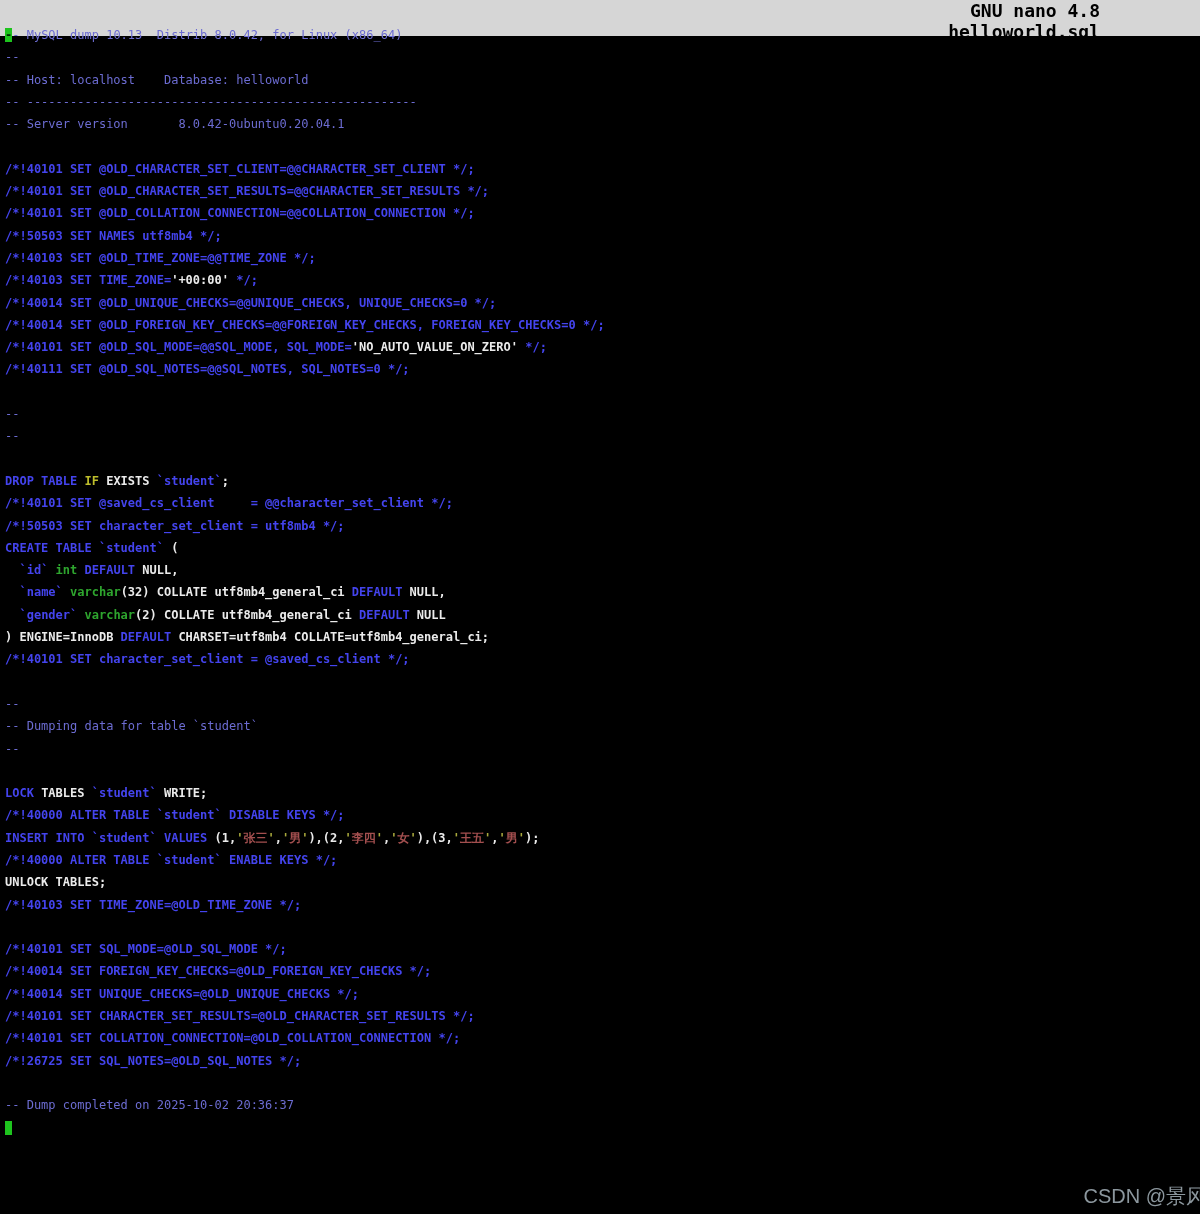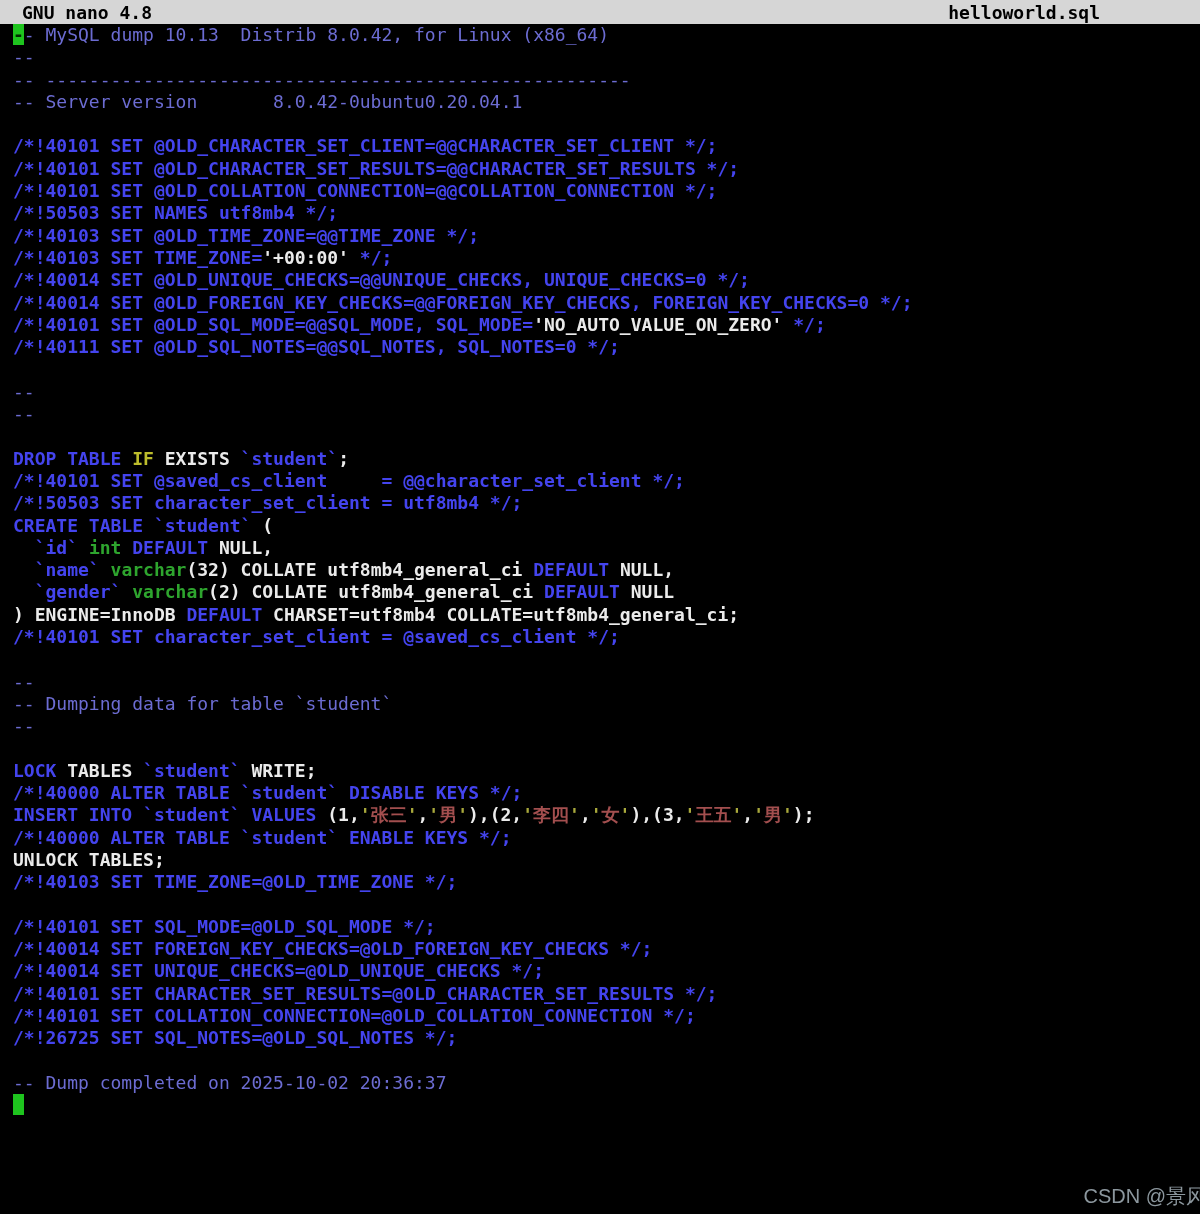--- a/index.html
+++ b/index.html
@@ -12,40 +12,41 @@
     font-family: "DejaVu Sans Mono", "Liberation Mono", monospace;
   }
   .terminal {
     position: absolute;
     inset: 0;
     background: var(--background, #000);
   }
   .titlebar {
     position: absolute;
     top: 0; left: 0; right: 0;
-    height: 24px;
+    height: 36px;
     background: var(--titlebar_bg, #d6d6d6);
     color: var(--titlebar_text, #000);
     font-size: 18px;
     font-weight: 700;
     display: flex;
-    align-items: center;
+    align-items: flex-end;
     justify-content: space-between;
     padding-left: 22px;
     padding-right: 100px;
     box-sizing: border-box;
     white-space: pre;
+    flex-direction: column;
   }
   .editor {
     position: absolute;
     top: 24px;
-    left: 8px;
+    left: 0;
     right: 0;
     padding-left: 5px;
-    font-size: 18px;
+    font-size: 12px;
     font-weight: 700;
     color: var(--plain, #ebebeb);
     cursor: text;
   }
   .line {
     height: 22.3px;
     line-height: 22.3px;
     white-space: pre;
   }
   .seg-com { color: var(--comment, #6c6cd2); font-weight: 400; }
@@ -79,20 +80,21 @@
 <div class="terminal">
 
   <div class="titlebar">
     <span>GNU nano 4.8</span>
     <span>helloworld.sql</span>
   </div>
 
   <div class="editor">
       <div class="line"><span class="seg-cur">-</span><span class="seg-com">- MySQL dump 10.13  Distrib 8.0.42, for Linux (x86_64)</span></div>
       <div class="line"><span class="seg-com">--</span></div>
+      <div class="line"><span class="seg-com">-- Host: localhost    Database: helloworld</span></div>
       <div class="line"><span class="seg-com">-- ------------------------------------------------------</span></div>
       <div class="line"><span class="seg-com">-- Server version       8.0.42-0ubuntu0.20.04.1</span></div>
       <div class="line"></div>
       <div class="line"><span class="seg-kw">/*!40101 SET @OLD_CHARACTER_SET_CLIENT=@@CHARACTER_SET_CLIENT */;</span></div>
       <div class="line"><span class="seg-kw">/*!40101 SET @OLD_CHARACTER_SET_RESULTS=@@CHARACTER_SET_RESULTS */;</span></div>
       <div class="line"><span class="seg-kw">/*!40101 SET @OLD_COLLATION_CONNECTION=@@COLLATION_CONNECTION */;</span></div>
       <div class="line"><span class="seg-kw">/*!50503 SET NAMES utf8mb4 */;</span></div>
       <div class="line"><span class="seg-kw">/*!40103 SET @OLD_TIME_ZONE=@@TIME_ZONE */;</span></div>
       <div class="line"><span class="seg-kw">/*!40103 SET TIME_ZONE=</span><span class="seg-pl">'+00:00'</span><span class="seg-kw"> */;</span></div>
       <div class="line"><span class="seg-kw">/*!40014 SET @OLD_UNIQUE_CHECKS=@@UNIQUE_CHECKS, UNIQUE_CHECKS=0 */;</span></div>

